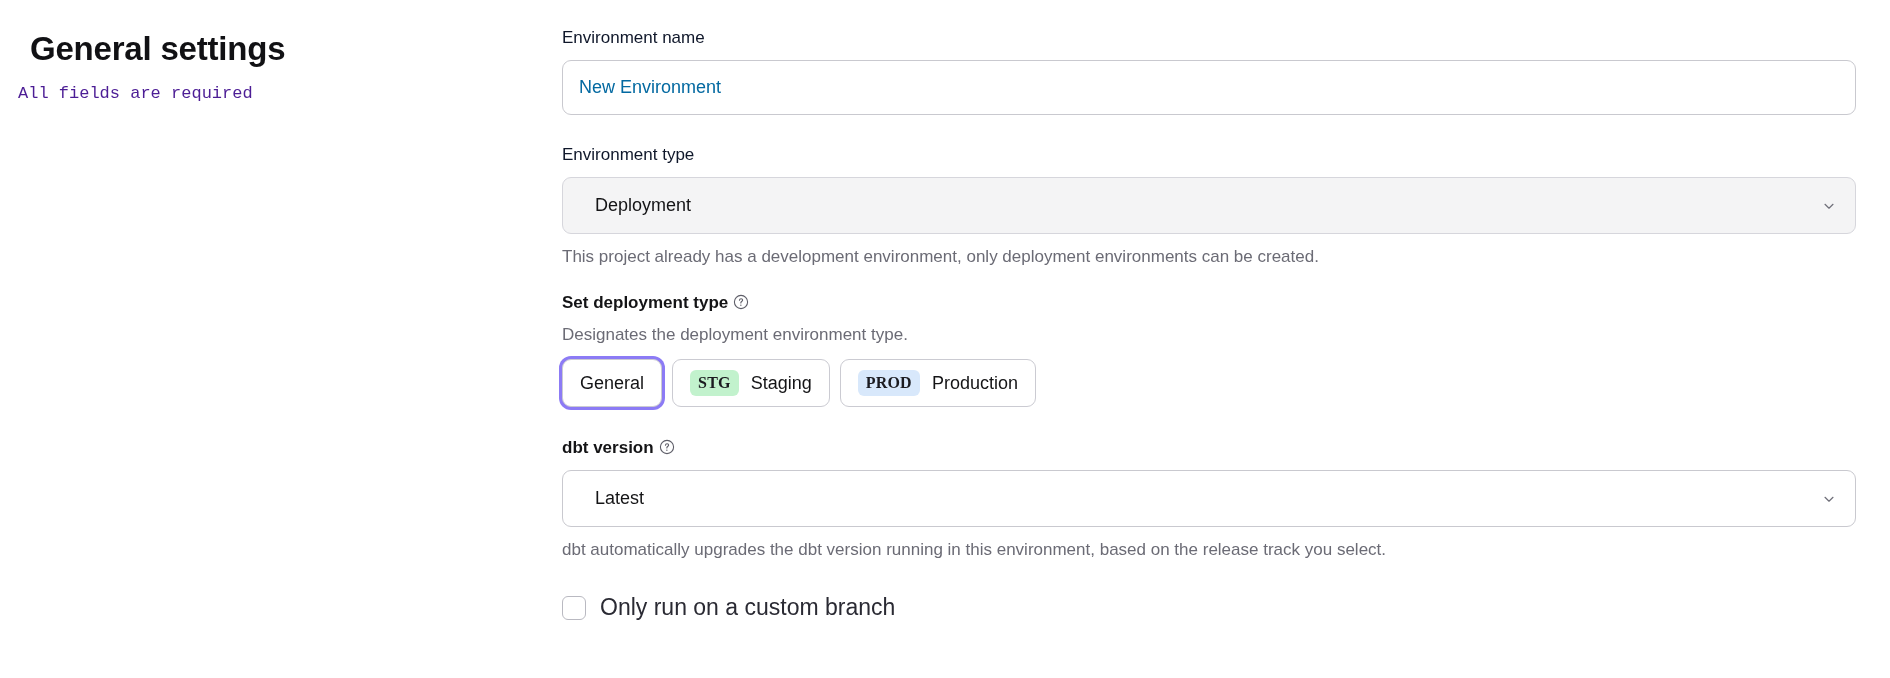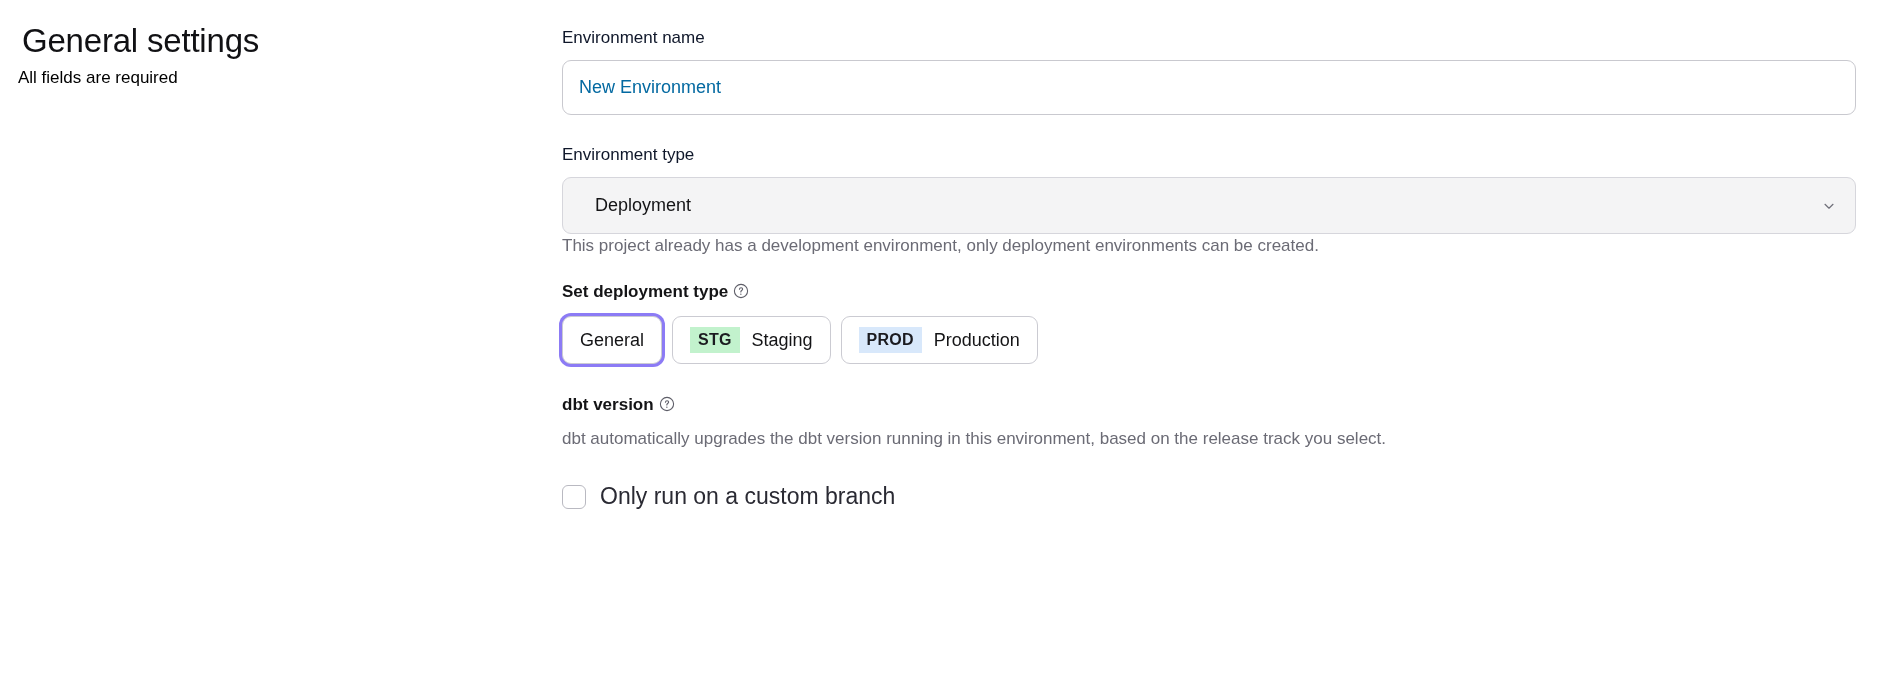--- a/index.html
+++ b/index.html
@@ -26,30 +26,31 @@
   
   .left-col {
     position: absolute;
     left: 18px;
     top: 16px;
     width: 520px;
   }
   .page-title {
     font-size: 33px;
     line-height: 42px;
-    font-weight: 400;
+    font-weight: 700;
     color: #111114;
     letter-spacing: -0.2px;
-    margin: 4px;
+    margin: 12px;
   }
   .page-subtitle {
     font-size: 17px;
     line-height: 24px;
-    color: #000000;
+    color: #4c1d95;
     margin-top: 4px;
+    font-family: Liberation Mono, monospace;
   }
 
   
   .form-col {
     position: absolute;
     left: 562px;
     top: 26px;
     width: 1294px;
   }
 
@@ -110,20 +111,21 @@
     width: 14px;
     height: 14px;
     color: #6f6f79;
   }
   .chevron svg { display: block; width: 14px; height: 14px; }
 
   .helper-text {
     font-size: 17px;
     line-height: 24px;
     color: #6b6b75;
+    margin-top: 11px;
   }
 
   .help-icon {
     display: inline-block;
     vertical-align: -2px;
     width: 16px;
     height: 16px;
     margin-left: 5px;
     color: #5e5e68;
   }
@@ -155,25 +157,26 @@
   .chip.selected {
     box-shadow: 0 0 0 3px #8c7bf5;
     border-color: #cbcbd2;
   }
   .chip-badge {
     display: inline-flex;
     align-items: center;
     justify-content: center;
     height: 26px;
     padding: 0 8px;
-    border-radius: 0;
+    border-radius: 6px;
     font-size: 16px;
     font-weight: 700;
     letter-spacing: 0.2px;
     color: #1b1b20;
+    font-family: Liberation Serif, serif;
   }
   .badge-stg { background: #c2f2cd; }
   .badge-prod { background: #d8e8fb; }
 
   
   .check-row {
     display: flex;
     align-items: center;
     gap: 14px;
     margin-top: 32px;
@@ -229,20 +232,21 @@
     </div>
 
     <div class="block-gap-3">
       <div class="field-label strong">
         <span>Set deployment type</span><span class="help-icon"><svg viewBox="0 0 16 16" fill="none" xmlns="http://www.w3.org/2000/svg">
               <circle cx="8" cy="8" r="6.6" stroke="currentColor" stroke-width="1.1"></circle>
               <path d="M6.45 6.25c0.08-0.92 0.75-1.5 1.63-1.5 0.9 0 1.55 0.56 1.55 1.35 0 0.65-0.33 1-0.97 1.42-0.6 0.4-0.81 0.73-0.81 1.3v0.22" stroke="currentColor" stroke-width="1.1" stroke-linecap="round"></path>
               <circle cx="7.85" cy="11.15" r="0.72" fill="currentColor"></circle>
             </svg></span>
       </div>
+      <div class="helper-text" style="margin-top:-2px;">Designates the deployment environment type.</div>
 
       <div class="chip-row">
         <button class="chip selected">
           <span>General</span>
         </button>
         <button class="chip">
           <span class="chip-badge badge-stg">STG</span>
           <span>Staging</span>
         </button>
         <button class="chip">
@@ -253,20 +257,28 @@
     </div>
 
     <div class="block-gap-2">
       <div class="field-label strong">
         <span>dbt version</span><span class="help-icon"><svg viewBox="0 0 16 16" fill="none" xmlns="http://www.w3.org/2000/svg">
               <circle cx="8" cy="8" r="6.6" stroke="currentColor" stroke-width="1.1"></circle>
               <path d="M6.45 6.25c0.08-0.92 0.75-1.5 1.63-1.5 0.9 0 1.55 0.56 1.55 1.35 0 0.65-0.33 1-0.97 1.42-0.6 0.4-0.81 0.73-0.81 1.3v0.22" stroke="currentColor" stroke-width="1.1" stroke-linecap="round"></path>
               <circle cx="7.85" cy="11.15" r="0.72" fill="currentColor"></circle>
             </svg></span>
       </div>
+      <div class="select-shell">
+        <span class="select-value">Latest</span>
+        <span class="chevron">
+          <svg viewBox="0 0 14 14" fill="none" xmlns="http://www.w3.org/2000/svg">
+            <path d="M3 5.3L7 9.2L11 5.3" stroke="currentColor" stroke-width="1.2" stroke-linecap="round" stroke-linejoin="round"></path>
+          </svg>
+        </span>
+      </div>
       <div class="helper-text">dbt automatically upgrades the dbt version running in this environment, based on the release track you select.</div>
     </div>
 
     <div class="check-row">
       <div class="checkbox"></div>
       <div class="check-label">Only run on a custom branch</div>
     </div>
 
   </div>
 </div>

